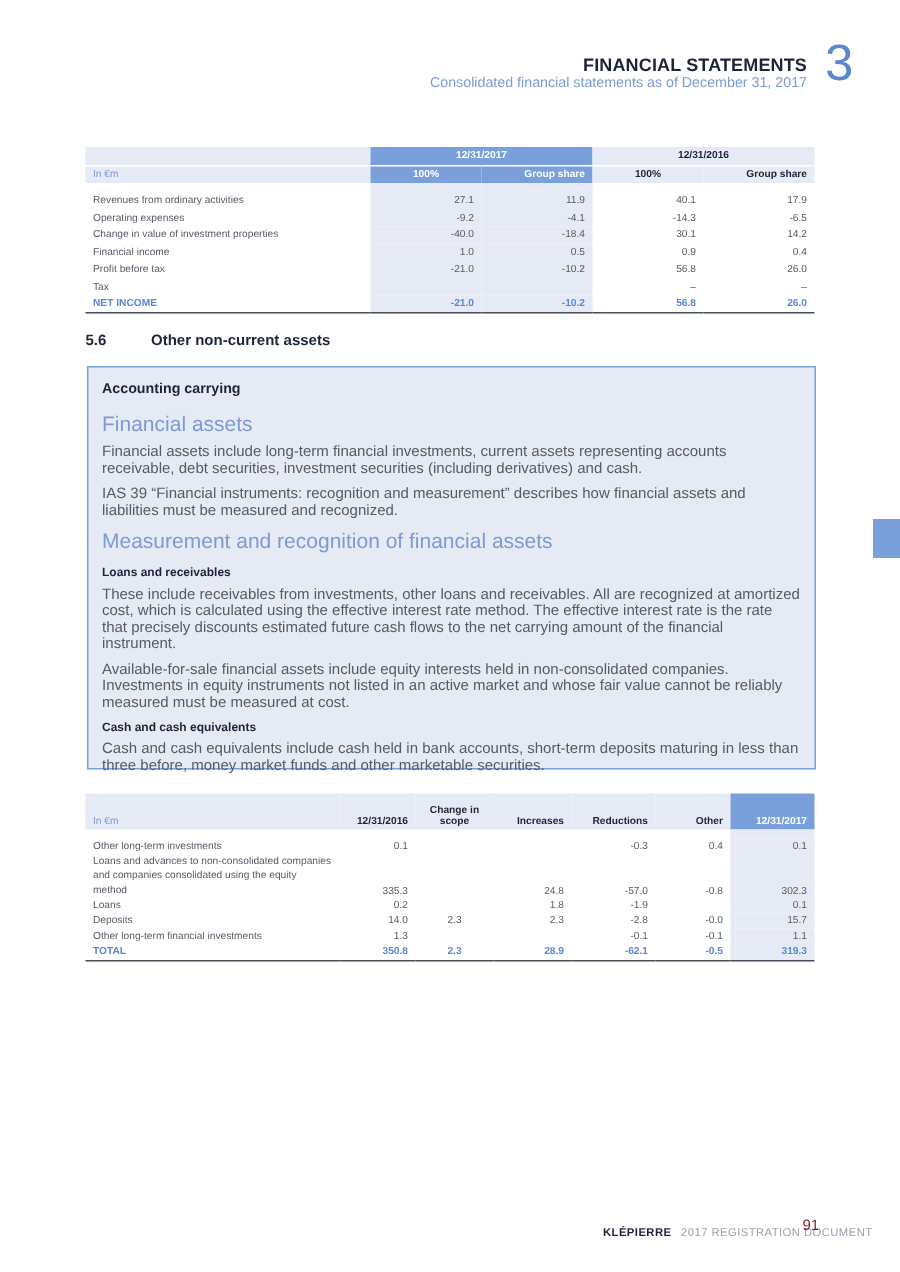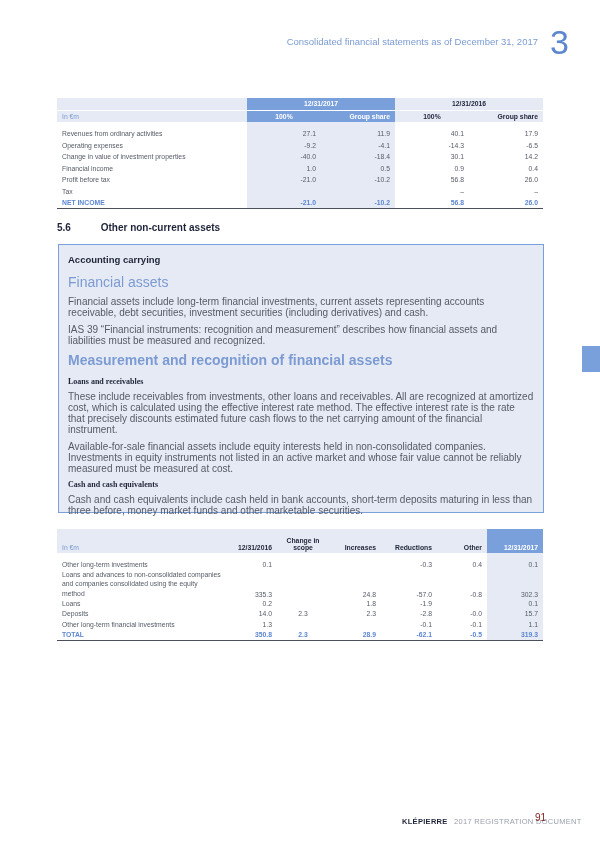--- a/index.html
+++ b/index.html
@@ -28,21 +28,21 @@
   .t1 .total td { color: #5b86d0; font-weight: bold; border-bottom: 1.5px solid #4a4f5c; }
   .t1 .total td.label { font-weight: bold; }
 
   .section-title { position: absolute; left: 57px; top: 222px; font-size: 10px; font-weight: bold; color: #1e2438; }
   .section-title .sec-num { margin-right: 27px; }
 
   .policy-box { position: absolute; left: 58px; top: 244px; width: 486px; height: 269px; background: #e6eaf5; border: 1px solid #7aa0dc; padding: 9px 9px; }
   .policy-box .box-title { font-size: 9.5px; font-weight: bold; color: #1e2438; margin-bottom: 9px; }
   .policy-box .blue-sub { font-size: 14px; color: #7b9bd2; margin-bottom: 6px; }
   .policy-box p { font-size: 10px; line-height: 11px; color: #555b66; margin-bottom: 6px; }
-  .policy-box .dark-sub { font-size: 8px; font-weight: bold; color: #1e2438; margin-bottom: 5px; margin-top: 2px; font-family: Liberation Serif, serif; }
+  .policy-box .dark-sub { font-size: 8px; font-weight: bold; color: #1e2438; margin-bottom: 5px; margin-top: 2px; }
 
   
   .t2 { position: absolute; left: 57px; top: 529px; width: 486px; border-collapse: collapse; font-size: 6.8px; }
   .t2 td { padding: 0 5px; height: 10.5px; }
   .t2 .head td { background: #e6eaf5; font-weight: bold; color: #1e2438; vertical-align: bottom; padding-bottom: 2px; height: 24px; }
   .t2 .head td.label { font-weight: normal; color: #7b9bd2; }
   .t2 .head td.accent { background: #7aa0dc; color: #ffffff; }
   .t2 .label { text-align: left; }
   .t2 .num { text-align: right; }
   .t2 .lastcol { background: #e6eaf5; }
@@ -54,20 +54,21 @@
   .side-tab { position: absolute; left: 582px; top: 346px; width: 18px; height: 26px; background: #7aa0dc; }
 
   .footer { position: absolute; top: 817px; left: 402px; font-size: 7.5px; color: #9aa0ad; letter-spacing: 0.3px; }
   .footer .brand { color: #1e2438; font-weight: bold; margin-right: 4px; }
   .footer .page { position: absolute; left: 133px; top: -5px; font-size: 10px; color: #7f1d1d; letter-spacing: 0; }
 </style>
 </head>
 <body>
 
 <div class="header">
+  <div class="title">FINANCIAL STATEMENTS</div>
   <div class="subtitle">Consolidated financial statements as of December 31, 2017</div>
 </div>
 <div class="chapter-num">3</div>
 
 <table class="t1">
   <tbody>
       <tr class="hdr1">
     <td class="bg-head" style="width:190px;"></td>
     <td class="bg-accent hdr-center" colspan="2">12/31/2017</td>
     <td class="hdr-plain hdr-center" colspan="2" style="background:#e6eaf5;">12/31/2016</td>
@@ -141,21 +142,21 @@
 <div class="section-title">
   <span class="sec-num">5.6</span>
   <span>Other non-current assets</span>
 </div>
 
 <div class="policy-box">
   <div class="box-title">Accounting carrying</div>
   <div class="blue-sub">Financial assets</div>
   <p>Financial assets include long-term financial investments, current assets representing accounts receivable, debt securities, investment securities (including derivatives) and cash.</p>
   <p>IAS 39 “Financial instruments: recognition and measurement” describes how financial assets and liabilities must be measured and recognized.</p>
-  <div class="blue-sub" style="margin-top:4px;margin-bottom:9px;font-weight:bold;">Measurement and recognition of financial assets</div>
+  <div class="blue-sub" style="margin-top:4px;margin-bottom:9px;">Measurement and recognition of financial assets</div>
   <div class="dark-sub">Loans and receivables</div>
   <p>These include receivables from investments, other loans and receivables. All are recognized at amortized cost, which is calculated using the effective interest rate method. The effective interest rate is the rate that precisely discounts estimated future cash flows to the net carrying amount of the financial instrument.</p>
   <p>Available-for-sale financial assets include equity interests held in non-consolidated companies. Investments in equity instruments not listed in an active market and whose fair value cannot be reliably measured must be measured at cost.</p>
   <div class="dark-sub" style="margin-top:6px;">Cash and cash equivalents</div>
   <p>Cash and cash equivalents include cash held in bank accounts, short-term deposits maturing in less than three before, money market funds and other marketable securities.</p>
 </div>
 
 <table class="t2">
   <tbody>
       <tr class="head">

